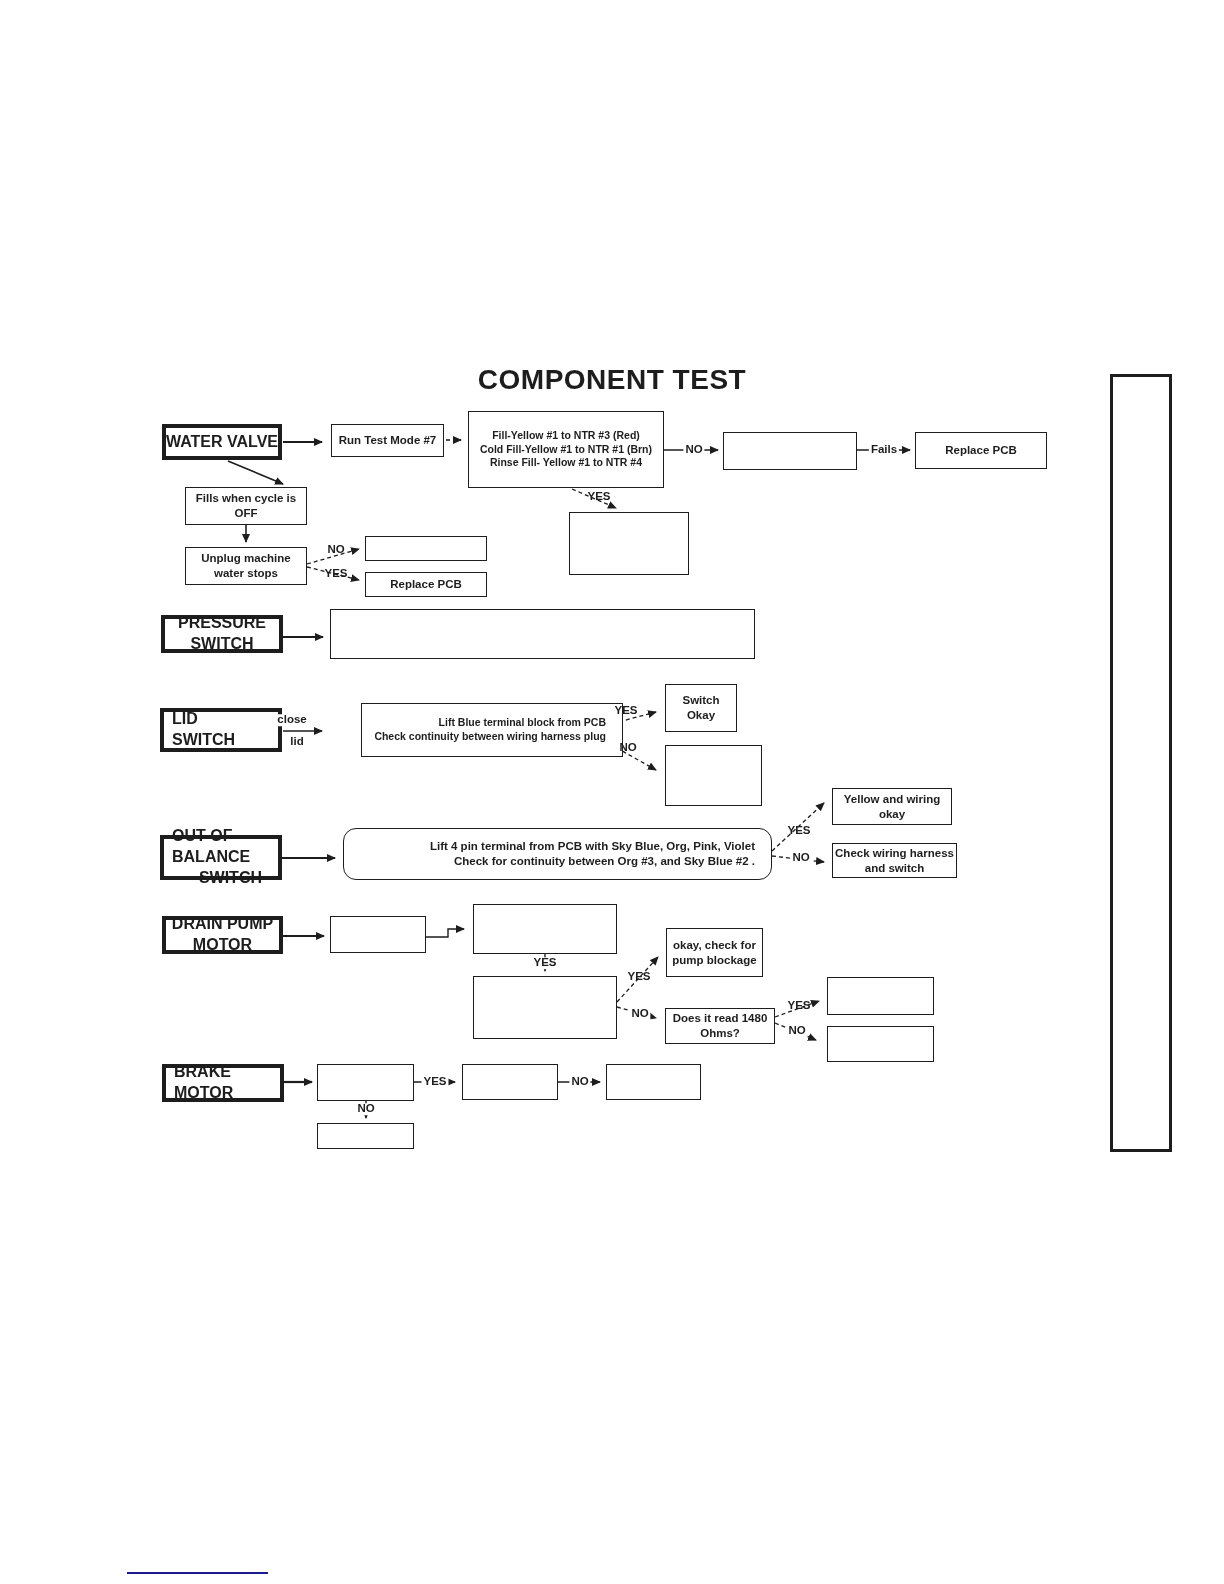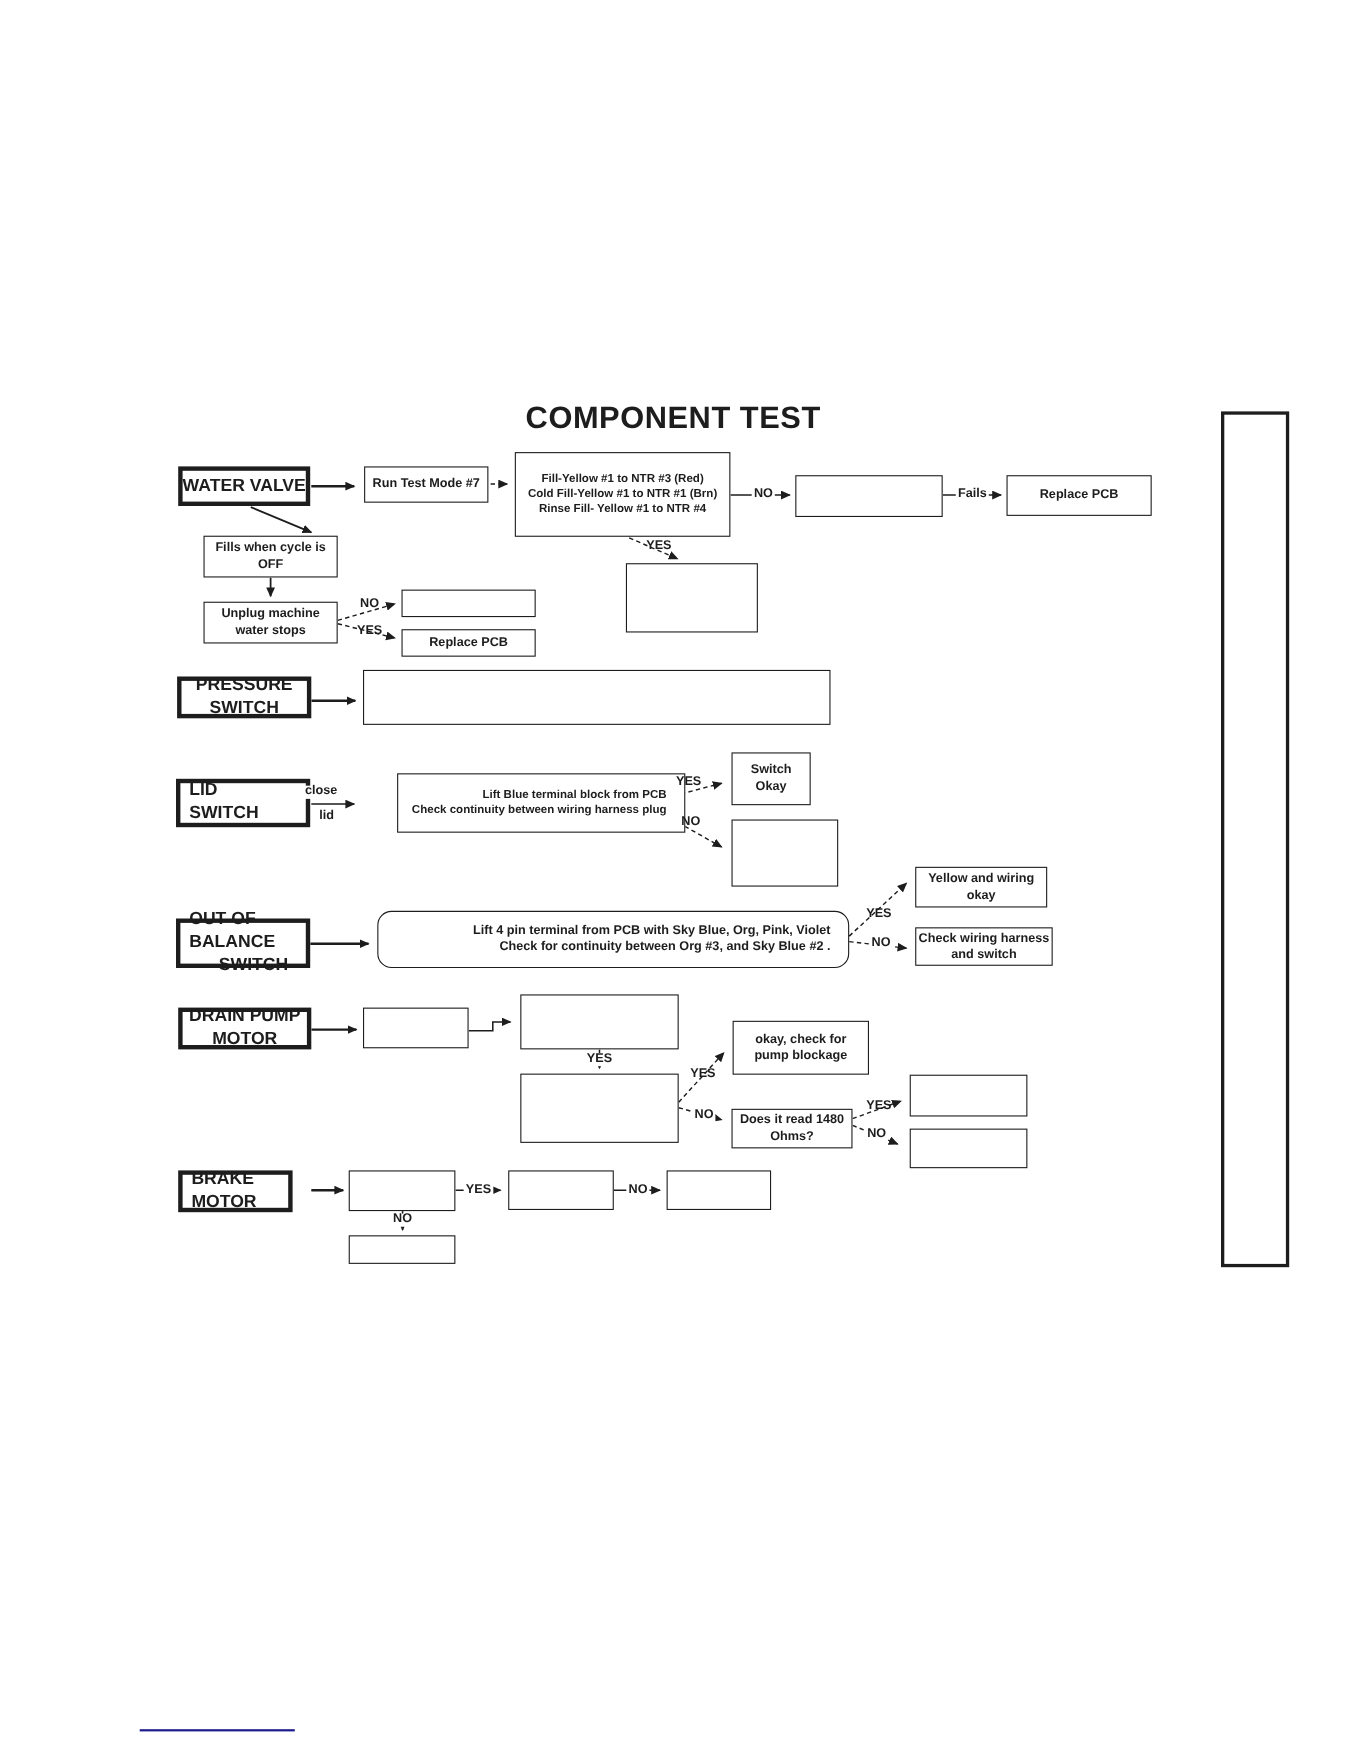--- a/index.html
+++ b/index.html
@@ -152,35 +152,35 @@
 </div>
 
 <div class="box thick" style="left:162px;top:916px;width:121px;height:38px;">
   <span>DRAIN PUMP MOTOR</span>
 </div>
 <div class="box" style="left:330px;top:916px;width:96px;height:37px;"></div>
 <div class="box" style="left:473px;top:904px;width:144px;height:50px;"></div>
 <span class="lbl" style="left:545px;top:963px;">YES</span>
 <div class="box" style="left:473px;top:976px;width:144px;height:63px;"></div>
 <span class="lbl" style="left:639px;top:977px;background:transparent;">YES</span>
-<div class="box" style="left:666px;top:928px;width:124px;height:49px;">
+<div class="box" style="left:666px;top:928px;width:97px;height:49px;">
   <span>okay, check for</span>
   <span>pump blockage</span>
 </div>
 <span class="lbl" style="left:640px;top:1014px;">NO</span>
 <div class="box" style="left:665px;top:1008px;width:110px;height:36px;">
   <span>Does it read 1480</span>
   <span>Ohms?</span>
 </div>
 <span class="lbl" style="left:799px;top:1006px;background:transparent;">YES</span>
 <div class="box" style="left:827px;top:977px;width:107px;height:38px;"></div>
 <span class="lbl" style="left:797px;top:1031px;">NO</span>
 <div class="box" style="left:827px;top:1026px;width:107px;height:36px;"></div>
 
-<div class="box thick leftalign" style="left:162px;top:1064px;width:104px;height:38px;">
+<div class="box thick leftalign" style="left:162px;top:1064px;width:122px;height:38px;">
   <span>BRAKE MOTOR</span>
 </div>
 <div class="box" style="left:317px;top:1064px;width:97px;height:37px;"></div>
 <span class="lbl" style="left:435px;top:1082px;">YES</span>
 <div class="box" style="left:462px;top:1064px;width:96px;height:36px;"></div>
 <span class="lbl" style="left:580px;top:1082px;">NO</span>
 <div class="box" style="left:606px;top:1064px;width:95px;height:36px;"></div>
 <span class="lbl" style="left:366px;top:1109px;">NO</span>
 <div class="box" style="left:317px;top:1123px;width:97px;height:26px;"></div>
 

